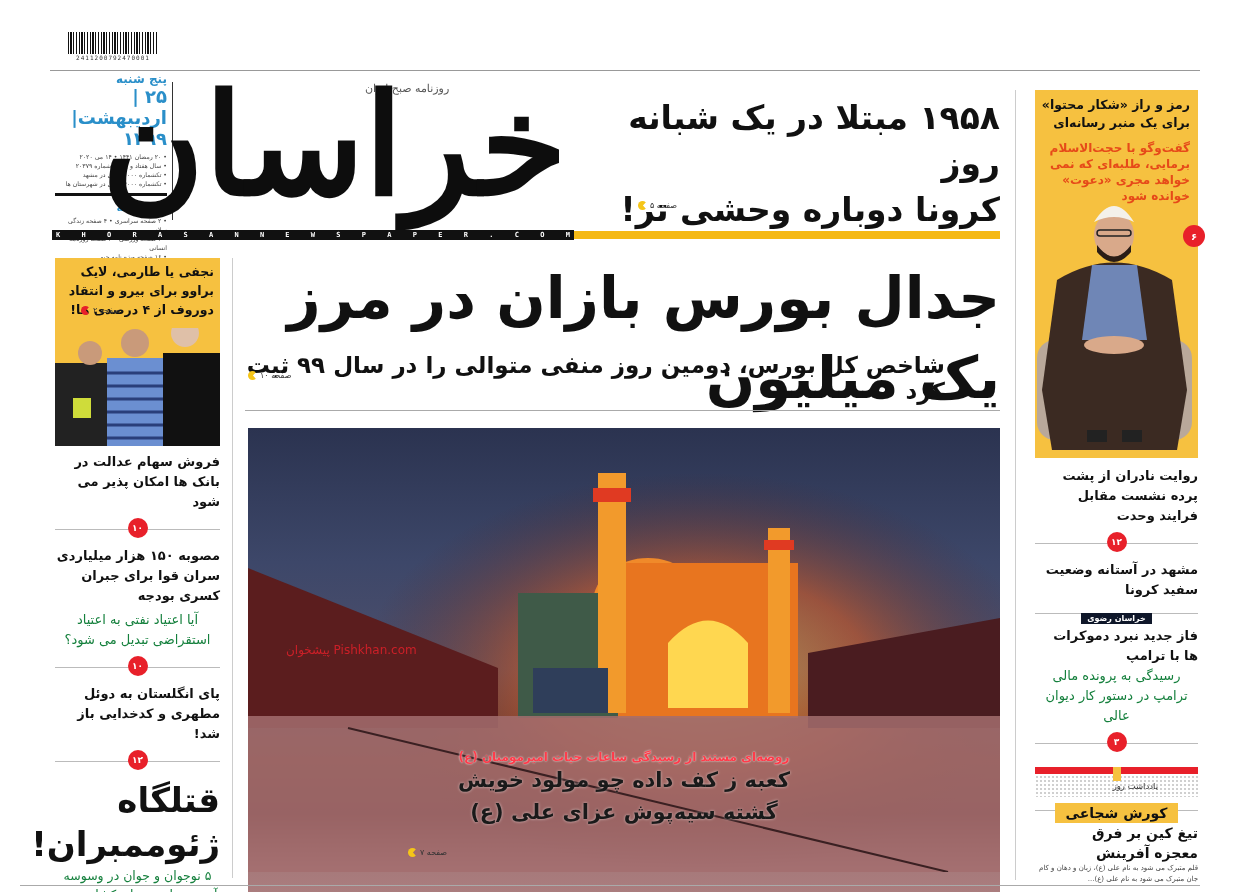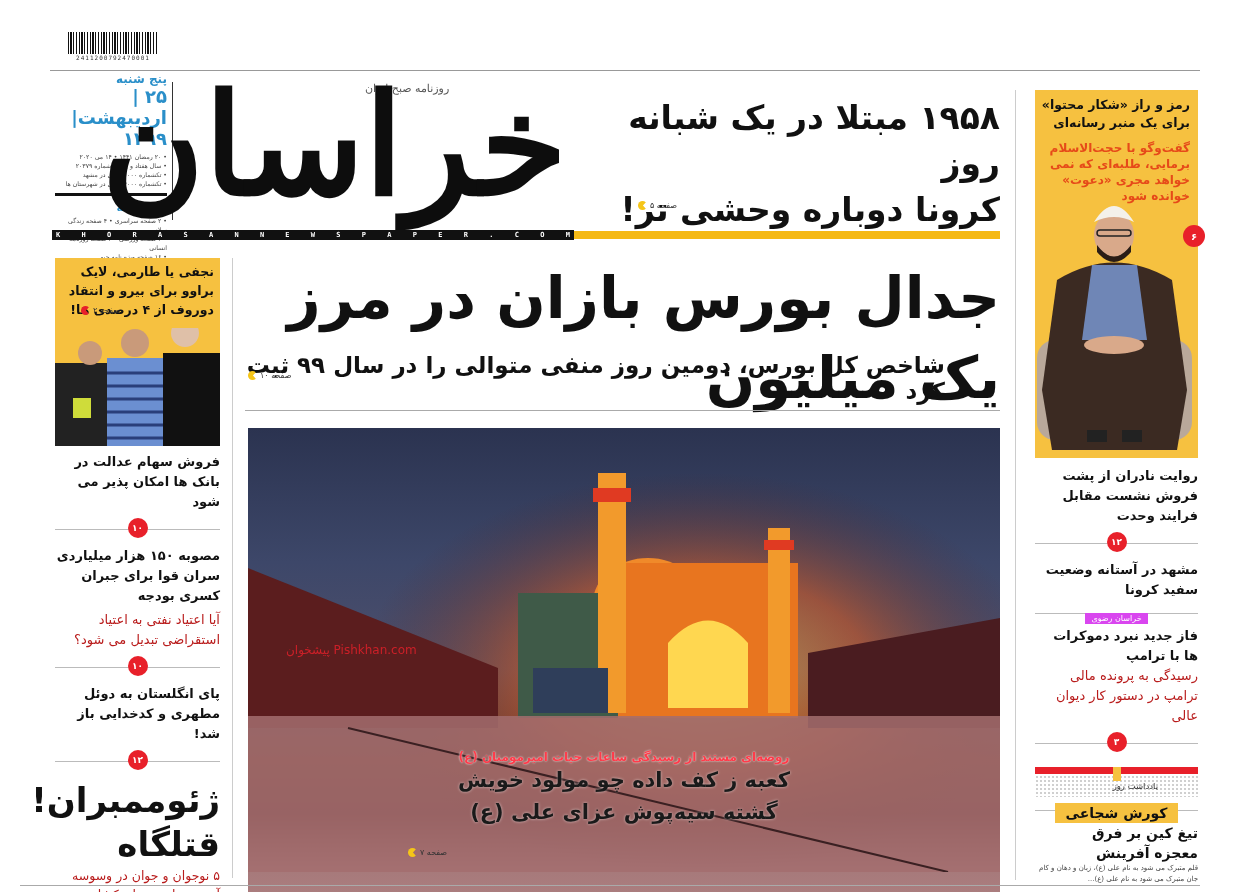--- a/index.html
+++ b/index.html
@@ -68,29 +68,29 @@
   .photo-ref { position: absolute; left: 160px; top: 420px; }
   .watermark { position: absolute; left: 38px; top: 215px; color: #e8202a; font-size: 12px; opacity: .8; }
 
   
   .left-promo { left: 55px; top: 258px; width: 165px; height: 188px; background: #f6c140; overflow: hidden; }
   .left-promo .t { position: absolute; right: 6px; top: 4px; width: 158px; font-size: 12.5px; font-weight: bold; line-height: 19px; color: #111; }
   .left-promo .page-ref { position: absolute; left: 26px; top: 48px; }
   .left-promo svg { position: absolute; left: 0; top: 70px; }
   .left-col { left: 55px; width: 165px; }
   .story-h { font-size: 13px; font-weight: bold; line-height: 20px; color: #111; }
-  .story-grey { font-size: 13px; line-height: 20px; color: #b91c1c; }
+  .story-grey { font-size: 13px; line-height: 20px; color: #15803d; text-align: center; }
   .divider-badge { position: relative; height: 22px; margin: 6px 0; }
   .divider-badge::before { content: ""; position: absolute; left: 0; right: 0; top: 11px; height: 1px; background: #bbb; }
   .divider-badge .badge-red { position: absolute; left: 50%; top: 0; transform: translateX(-50%); width: 20px; height: 20px; font-size: 9px; }
   .big-h { font-size: 34px; font-weight: bold; line-height: 44px; color: #111; }
 
   
   .right-col { left: 1035px; width: 163px; }
-  .label-red { display: inline-block; background: #d946ef; color: #fff; font-size: 8px; font-weight: normal; padding: 1px 6px; }
+  .label-red { display: inline-block; background: #0f172a; color: #fff; font-size: 8px; font-weight: bold; padding: 1px 6px; }
   .label-yellow { display: inline-block; background: #f6c140; color: #111; font-size: 14px; font-weight: bold; padding: 2px 10px; }
   .divider-label { position: relative; height: 14px; margin: 6px 0; text-align: center; }
   .divider-label::before { content: ""; position: absolute; left: 0; right: 0; top: 7px; height: 1px; background: #bbb; }
   .divider-label span { position: relative; }
   .note-box { position: relative; height: 30px; margin-top: 13px;
     background-image: radial-gradient(#ccc 0.7px, transparent 0.8px); background-size: 4px 4px; }
   .note-box .redbar { position: absolute; left: 0; right: 0; top: 0; height: 7px; background: #e8202a; }
   .note-box .yellowtab { position: absolute; left: 78px; top: 0; width: 8px; height: 14px; background: #f6c140; }
   .note-box .lbl { position: absolute; right: 40px; top: 14px; font-size: 8.5px; color: #333; }
   .excerpt { font-size: 7px; line-height: 11px; color: #444; }
@@ -260,28 +260,28 @@
   </div>
   <div class="story-h">مصوبه ۱۵۰ هزار میلیاردی سران قوا برای جبران کسری بودجه</div>
   <div class="story-grey" style="margin-top:4px;">آیا اعتیاد نفتی به اعتیاد استقراضی تبدیل می شود؟</div>
   <div class="divider-badge">
     <span class="badge-red">۱۰</span>
   </div>
   <div class="story-h">پای انگلستان به دوئل مطهری و کدخدایی باز شد!</div>
   <div class="divider-badge">
     <span class="badge-red">۱۲</span>
   </div>
+  <div class="big-h">قتلگاه</div>
   <div class="big-h">ژئوممبران!</div>
-  <div class="big-h">قتلگاه</div>
   <div class="story-grey" style="font-size:12.5px;line-height:19px;">۵ نوجوان و جوان در وسوسه آبتنی در استخرهای کشاورزی و خاکی جان باختند</div>
 
 </div>
 
 <div class="abs right-col rtl" style="top:466px;">
-  <div class="story-h">روایت نادران از پشت فروش نشست مقابل فرایند وحدت</div>
+  <div class="story-h">روایت نادران از پشت پرده نشست مقابل فرایند وحدت</div>
   <div class="divider-badge">
     <span class="badge-red">۱۲</span>
   </div>
   <div class="story-h">مشهد در آستانه وضعیت سفید کرونا</div>
   <div class="divider-label">
     <span class="label-red">خراسان رضوی</span>
   </div>
   <div class="story-h">فاز جدید نبرد دموکرات ها با ترامپ</div>
   <div class="story-grey">رسیدگی به پرونده مالی ترامپ در دستور کار دیوان عالی</div>
   <div class="divider-badge">

